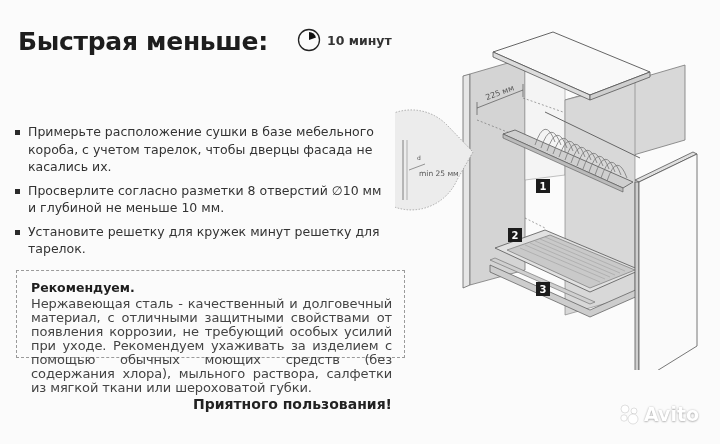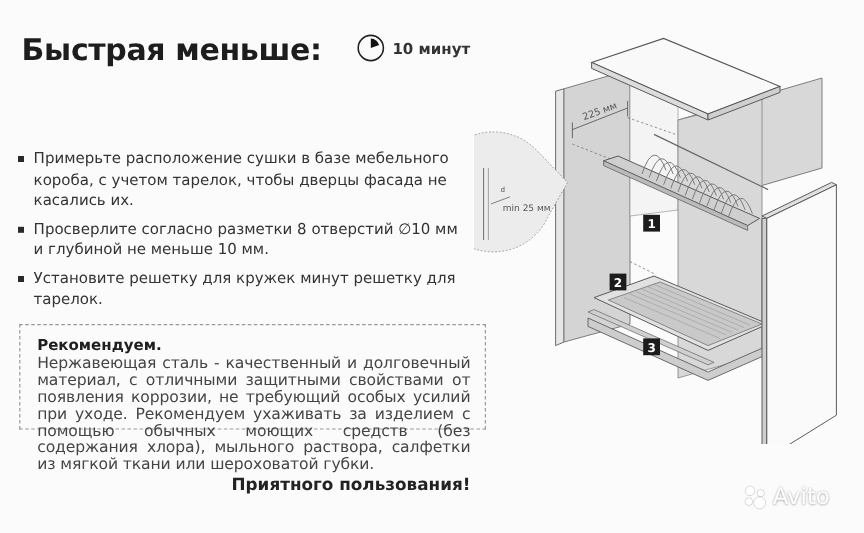--- a/index.html
+++ b/index.html
@@ -34,21 +34,21 @@
     .reco-footer {
       font-size: 14px; font-weight: bold; color: #222; text-align: right; margin-top: 1px;
     }
 
     .diagram { position: absolute; left: 395px; top: 30px; width: 325px; height: 340px; }
     .diagram svg { width: 100%; height: 100%; display: block; }
     .dim-text { font-family: "DejaVu Sans", sans-serif; fill: #555; }
 
     .watermark {
       position: absolute; left: 618px; top: 403px; display: flex; align-items: center; gap: 2px;
-      font-size: 19px; font-weight: normal; color: #ffffff;
+      font-size: 19px; font-weight: bold; color: #ffffff;
       text-shadow: 0 0 2px rgba(0,0,0,0.25), 0 1px 2px rgba(0,0,0,0.2);
     }
     .watermark svg { width: 24px; height: 22px; display: block; }
   </style>
 </head>
 <body>
 
 <div class="title">Быстрая меньше:</div>
 
 <div class="timer">

